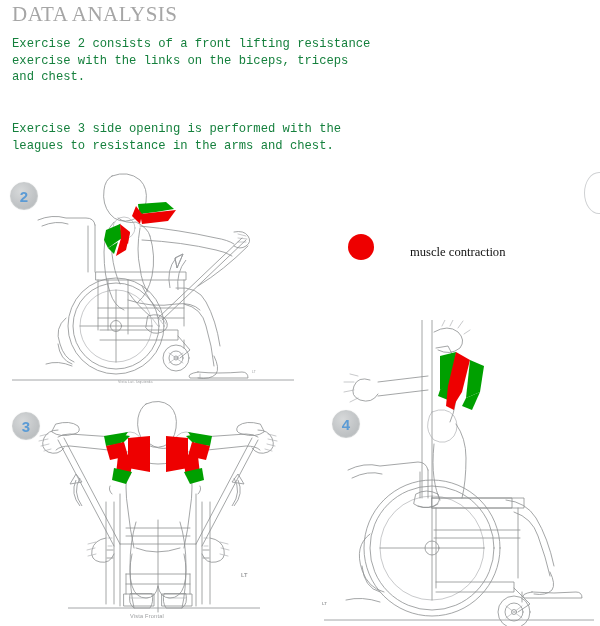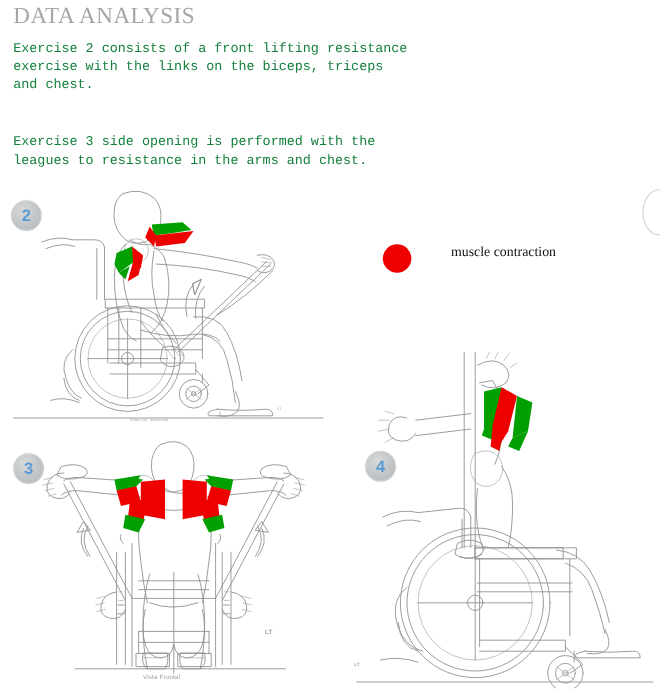--- a/index.html
+++ b/index.html
@@ -62,21 +62,21 @@
   #badge-4 { left: 332px; top: 410px; }
 
   
   #legend {
     position: absolute;
     left: 348px; top: 222px;
     width: 230px;
   }
   .legend-row {
     display: flex;
-    align-items: flex-start;
+    align-items: flex-end;
     height: 38px;
   }
   .legend-dot {
     width: 26px; height: 26px;
     border-radius: 50%;
     flex: 0 0 auto;
   }
   .legend-label {
     margin-left: 36px;
     font-size: 12.6px;

